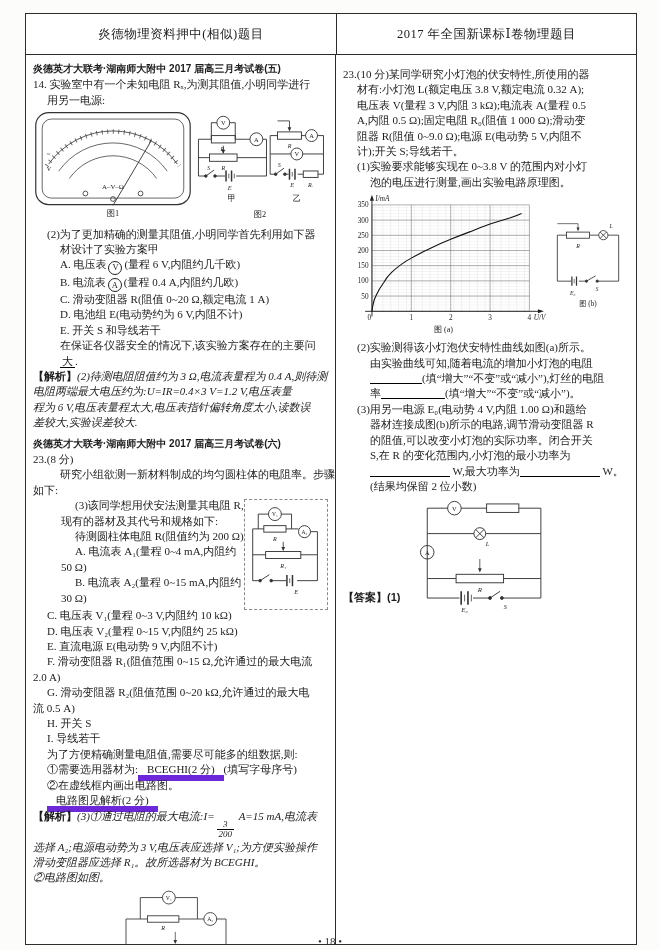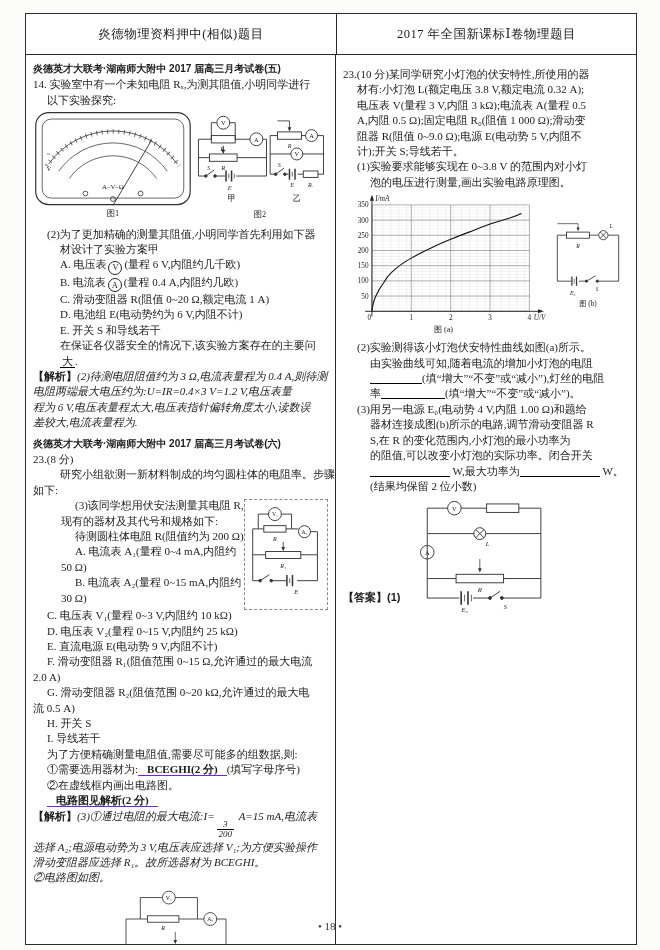--- a/index.html
+++ b/index.html
@@ -15,55 +15,55 @@
   .col{font-size:11px;line-height:15.4px;padding:4px 6px 0 7px;box-sizing:border-box;overflow:hidden;}
   .col.left{flex:0 0 310px;border-right:1.4px solid #2c2c2c;}
   .col.right{flex:1;margin-top:8px;}
   .ln{white-space:nowrap;}
   .i1{padding-left:14px;}
   .i2{padding-left:27px;}
   .hd{font-family:"Liberation Sans","DejaVu Sans",sans-serif;font-weight:bold;font-size:10px;margin:2px 0 1px 0;white-space:nowrap;}
   .sf{font-family:"Liberation Sans","DejaVu Sans",sans-serif;font-weight:bold;}
   .kai{font-style:italic;}
   .u{border-bottom:1px solid #000;padding:0 2px;}
-  .u2{border-bottom:1px solid #6d28d9;padding:0 9px;font-weight:bold;}
+  .u2{border-bottom:6px solid #6d28d9;padding:0 9px;}
   .circ{display:inline-flex;width:12px;height:12px;border:1px solid #222;border-radius:50%;
         align-items:center;justify-content:center;font-size:8.5px;line-height:1;margin:0 2px;vertical-align:-2px;}
   .blank{display:inline-block;border-bottom:1px solid #000;height:11px;vertical-align:-2px;}
   .b1{width:52px;} .b2{width:64px;} .b3{width:80px;}
   .frac{display:inline-flex;flex-direction:column;text-align:center;font-size:9px;line-height:9.5px;
         vertical-align:-7px;margin:0 2px;}
   .frac .den{border-top:.9px solid #000;padding:0 2px;}
   .beside{position:relative;min-height:110px;margin-left:28px;}
   .beside .ln{max-width:212px;overflow:hidden;}
   .dashedfig{position:absolute;right:1px;top:1px;border:1.2px dashed #8a8a8a;padding:3px 2px;background:#fff;}
   .figrow{display:flex;align-items:flex-start;gap:2px;margin:2px 0 3px 0;}
   .ansrow{position:relative;height:152px;margin-top:4px;}
   .anslabel{position:absolute;left:0;top:92px;}
   .ctr{text-align:center;}
-  .pagenum{position:absolute;left:0;right:0;bottom:18px;text-align:center;font-size:11px;color:#333;}
+  .pagenum{position:absolute;left:0;right:0;bottom:3px;text-align:center;font-size:11px;color:#333;}
   svg text{font-family:"Liberation Serif","DejaVu Serif",serif;fill:#222;stroke:none;}
 </style>
 </head>
 <body>
 
 <div class="page">
   <div class="sheet">
 
     <div class="hdr">
       <div class="hcell hl">炎德物理资料押中(相似)题目</div>
       <div class="hcell hr">2017 年全国新课标Ⅰ卷物理题目</div>
     </div>
 
     <div class="cols">
 
       <div class="col left">
         <div class="hd">炎德英才大联考·湖南师大附中 2017 届高三月考试卷(五)</div>
         <div class="ln">14. 实验室中有一个未知电阻 Rₓ,为测其阻值,小明同学进行</div>
-        <div class="ln i1">以下实验探究:</div>
+        <div class="ln i1">用另一电源:</div>
 
         
         <svg width="296" height="114" viewBox="0 0 322 120">
           <g stroke="#333" fill="none" stroke-width="1.3">
             <rect x="3" y="3" width="168" height="100" rx="14"></rect>
             <rect x="10" y="10" width="154" height="86" rx="10" stroke-width="0.8"></rect>
             <path d="M17,59 A86,86 0 0 1 157,59" stroke-width="0.9"></path>
             <path d="M15,61 A88,88 0 0 1 159,61" stroke-width="5" stroke-dasharray="1,5" opacity="0.75"></path>
             <path d="M28,66.7 A72,72 0 0 1 146,66.7" stroke-width="0.8"></path>
             <path d="M39.5,74.7 A58,58 0 0 1 134.5,74.7" stroke-width="0.8"></path>
@@ -140,21 +140,21 @@
             <div class="ln">D. 电池组 E(电动势约为 6 V,内阻不计)</div>
             <div class="ln">E. 开关 S 和导线若干</div>
             <div class="ln">在保证各仪器安全的情况下,该实验方案存在的主要问</div>
           </div>
         <div class="ln i2"><span class="u">大</span><span>.</span></div>
 
         <div class="ln kai"><b class="sf" style="font-style:normal">【解析】</b><span>(2)待测电阻阻值约为 3 Ω,电流表量程为 0.4 A,则待测</span></div>
         <div class="kai">
             <div class="ln">电阻两端最大电压约为:U=IR=0.4×3 V=1.2 V,电压表量</div>
             <div class="ln">程为 6 V,电压表量程太大,电压表指针偏转角度太小,读数误</div>
-            <div class="ln">差较大,电流表量程为.</div>
+            <div class="ln">差较大,实验误差较大.</div>
           </div>
 
         <div class="hd" style="margin-top:5px">炎德英才大联考·湖南师大附中 2017 届高三月考试卷(六)</div>
         <div class="ln">23.(8 分)</div>
         <div class="ln i2">研究小组欲测一新材料制成的均匀圆柱体的电阻率。步骤</div>
         <div class="ln">如下:</div>
 
         <div class="beside">
           <div class="dashedfig">
             <svg width="78" height="98" viewBox="0 0 84 106">
@@ -316,22 +316,22 @@
           </svg>
         </div>
 
         <div class="ln i1">(2)实验测得该小灯泡伏安特性曲线如图(a)所示。</div>
         <div class="ln i2">由实验曲线可知,随着电流的增加小灯泡的电阻</div>
         <div class="ln i2"><span class="blank b1"></span><span>(填“增大”“不变”或“减小”),灯丝的电阻</span></div>
         <div class="ln i2"><span>率</span><span class="blank b2"></span><span>(填“增大”“不变”或“减小”)。</span></div>
 
         <div class="ln i1">(3)用另一电源 E₀(电动势 4 V,内阻 1.00 Ω)和题给</div>
         <div class="ln i2">器材连接成图(b)所示的电路,调节滑动变阻器 R</div>
+        <div class="ln i2">的阻值,可以改变小灯泡的实际功率。闭合开关</div>
         <div class="ln i2">S,在 R 的变化范围内,小灯泡的最小功率为</div>
-        <div class="ln i2">的阻值,可以改变小灯泡的实际功率。闭合开关</div>
         <div class="ln i2"><span class="blank b3"></span> <span>W,最大功率为</span><span class="blank b3"></span> <span>W。</span></div>
         <div class="ln i2">(结果均保留 2 位小数)</div>
 
         <div class="ansrow">
           <b class="sf anslabel">【答案】(1)</b>
           <svg width="170" height="117" viewBox="0 0 200 138" style="margin-left:62px">
             <g stroke="#333" fill="none" stroke-width="1.1">
               <path d="M26,42 V12 H50 M66,12 H96 M134,12 H160 V42"></path>
               <circle cx="58" cy="12" r="8"></circle>
               <rect x="96" y="7" width="38" height="10"></rect>

